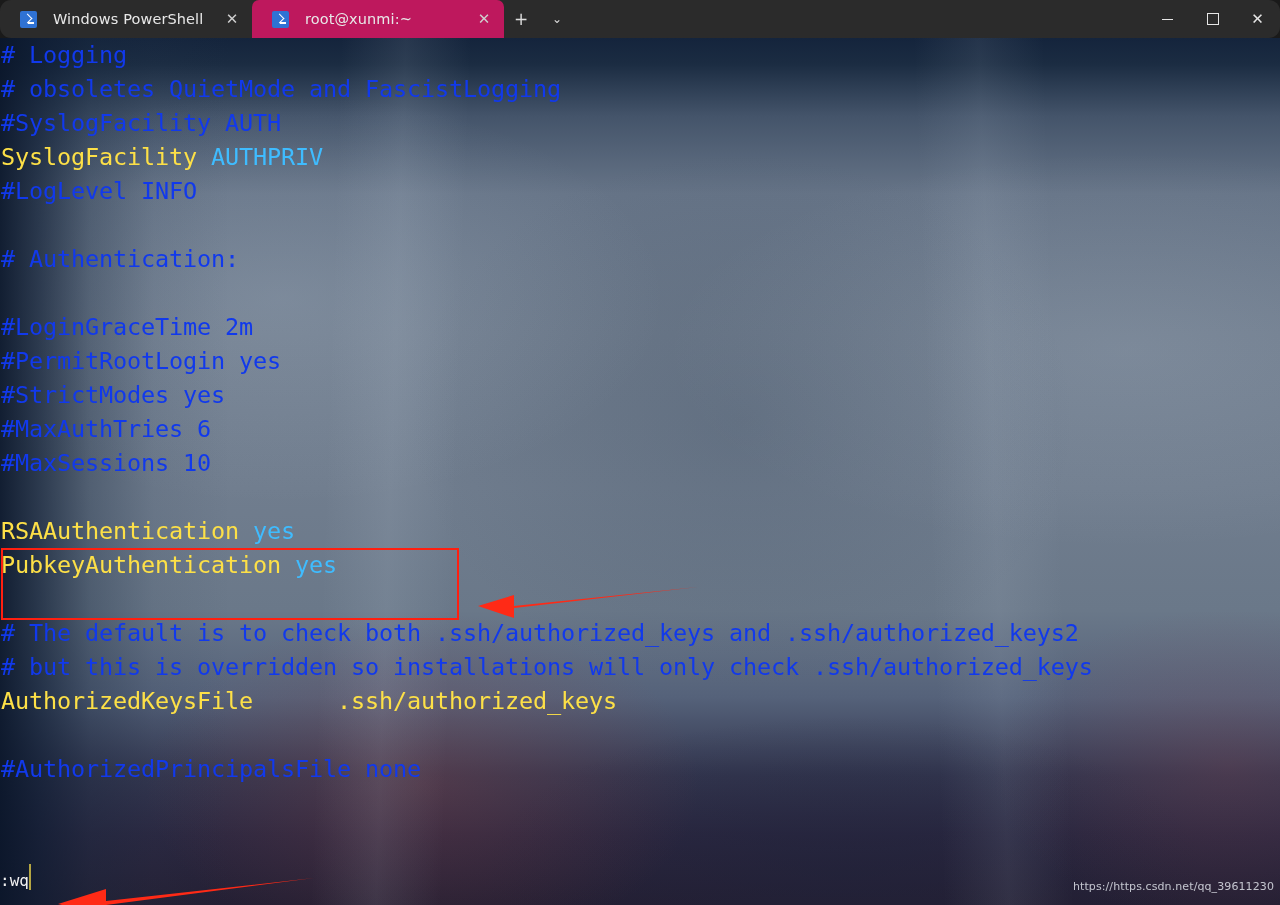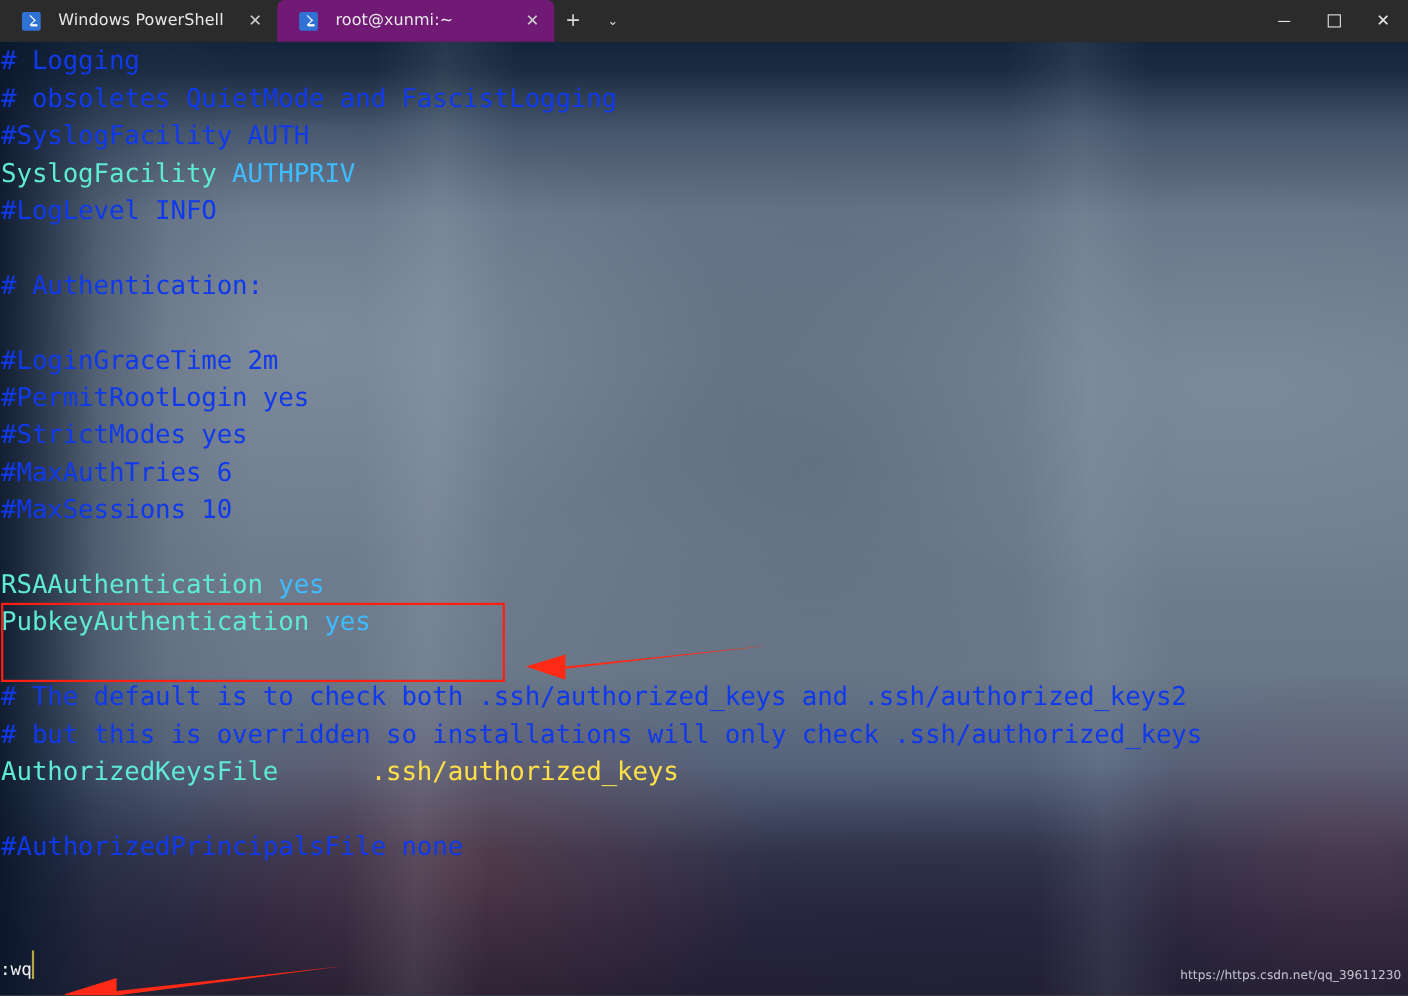--- a/index.html
+++ b/index.html
@@ -19,20 +19,21 @@
   
   .titlebar {
     position: absolute;
     left: 0; top: 0;
     width: 1280px;
     height: 38px;
     background: #2b2b2b;
     display: flex;
     align-items: flex-end;
     z-index: 30;
+    border-radius: 11px;
   }
   .tabstrip {
     display: flex;
     align-items: flex-end;
     height: 38px;
     flex: 1 1 auto;
     min-width: 0;
   }
   .tab {
     position: relative;
@@ -40,21 +41,21 @@
     width: 252px;
     box-sizing: border-box;
     display: flex;
     align-items: center;
     padding: 0 6px 0 20px;
     color: #e8e8e8;
     font-size: 14.5px;
     cursor: default;
   }
   .tab.active {
-    background: #701a75;
+    background: #be185d;
     border-top-left-radius: 7px;
     border-top-right-radius: 7px;
   }
   .tab-icon {
     width: 17px;
     height: 17px;
     border-radius: 2px;
     background: #2f72d4;
     position: relative;
     flex: 0 0 auto;
@@ -193,21 +194,21 @@
     top: 0;
     width: 1280px;
     font-family: "DejaVu Sans Mono", monospace;
     font-size: 23.5px;
     line-height: 34px;
     white-space: pre;
     letter-spacing: -0.15px;
   }
   .row { height: 34px; padding-left: 1px; }
   .c-comment { color: #1139ec; }
-  .c-key     { color: #5eead4; }
+  .c-key     { color: #fde047; }
   .c-val     { color: #3fbcff; }
   .c-path    { color: #fde047; }
 
   
   .cmdline {
     position: absolute;
     left: 0;
     top: 826px;
     font-family: "DejaVu Sans Mono", monospace;
     font-size: 16px;

